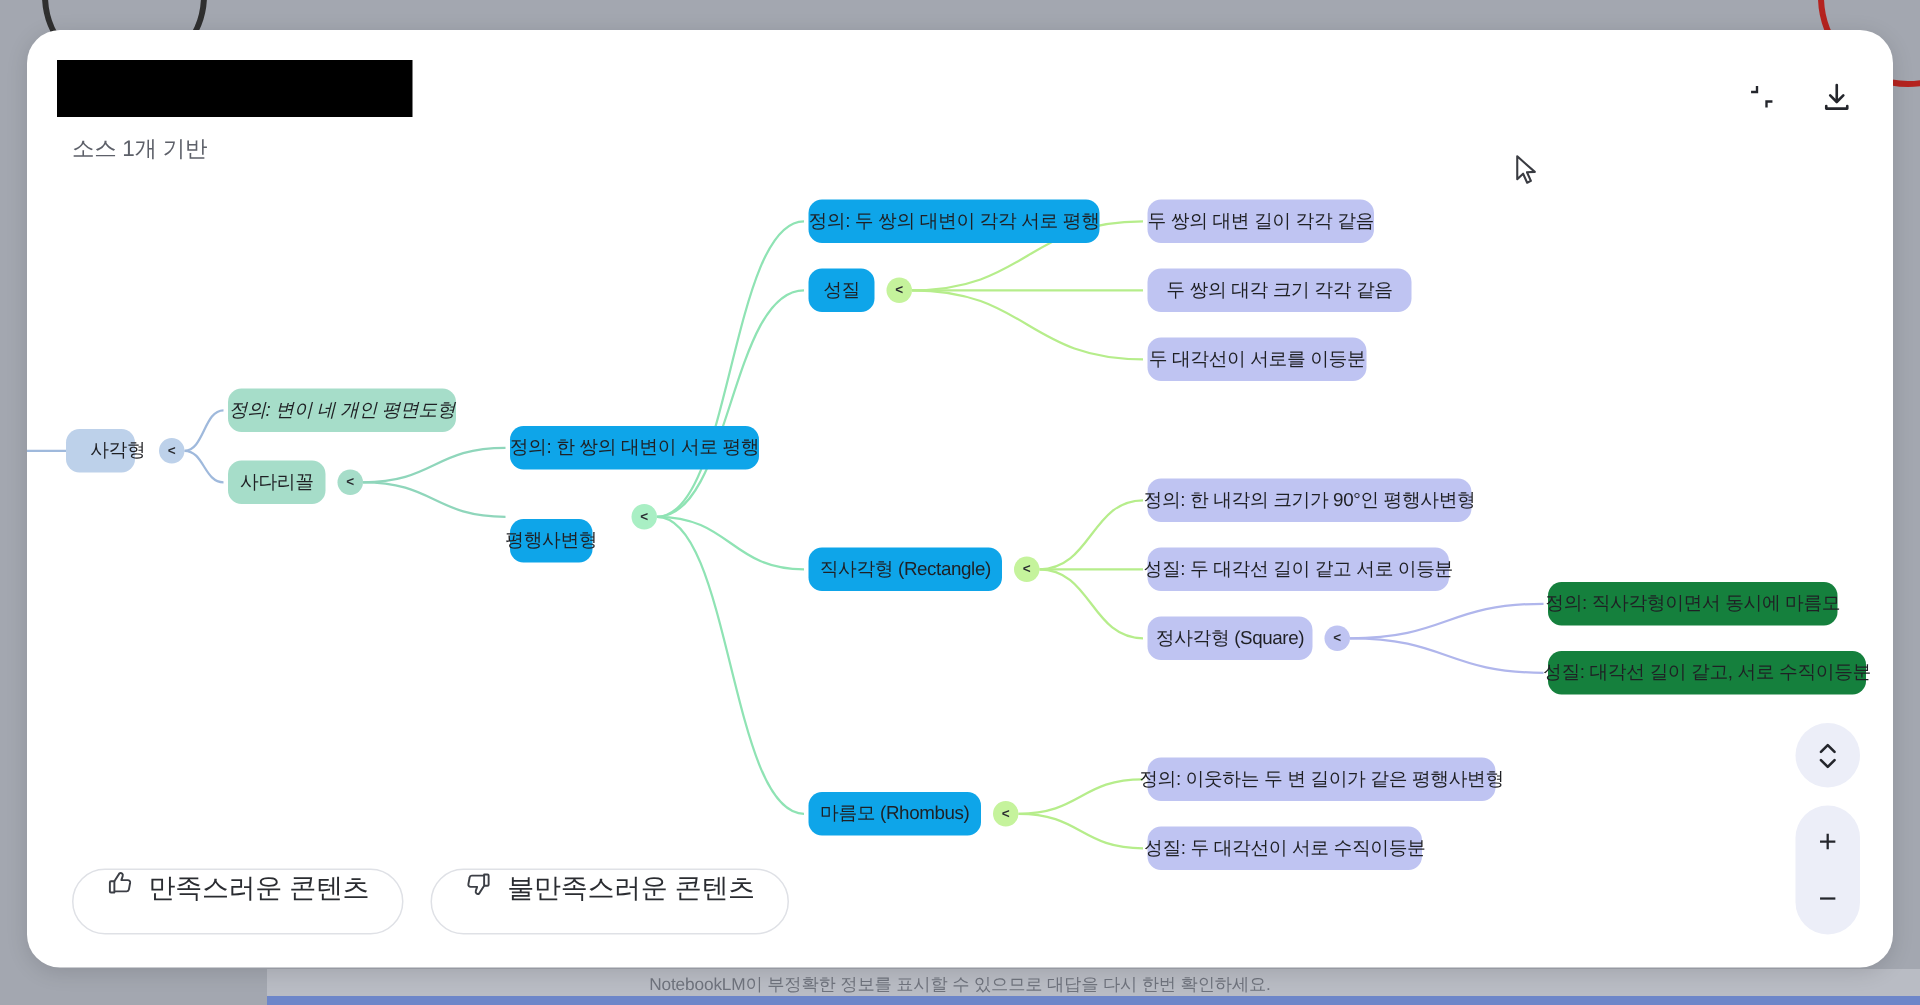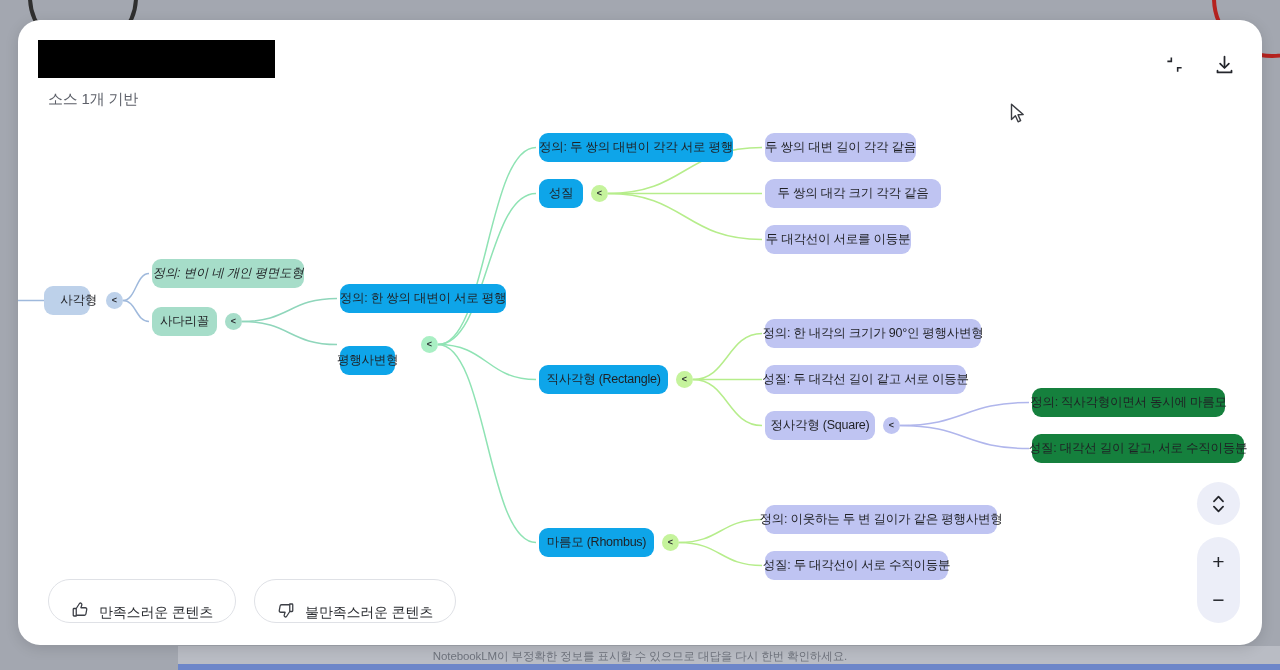--- a/index.html
+++ b/index.html
@@ -155,28 +155,28 @@
 
   
   .footer {
     position: absolute;
     left: 30px; bottom: 22px;
     display: flex;
     gap: 18px;
   }
   .chip {
     display: flex;
-    align-items: flex-end;
+    align-items: flex-start;
     gap: 10px;
     height: 44px;
     padding: 0 22px;
     border: 1px solid #dfe1e6;
     border-radius: 22px;
     background: #ffffff;
-    font-size: 14px;
+    font-size: 18px;
     color: #2a2c31;
     cursor: pointer;
     letter-spacing: -0.2px;
   }
 
   
   .zoom-controls {
     position: absolute;
     right: 22px; bottom: 22px;
     display: flex;

